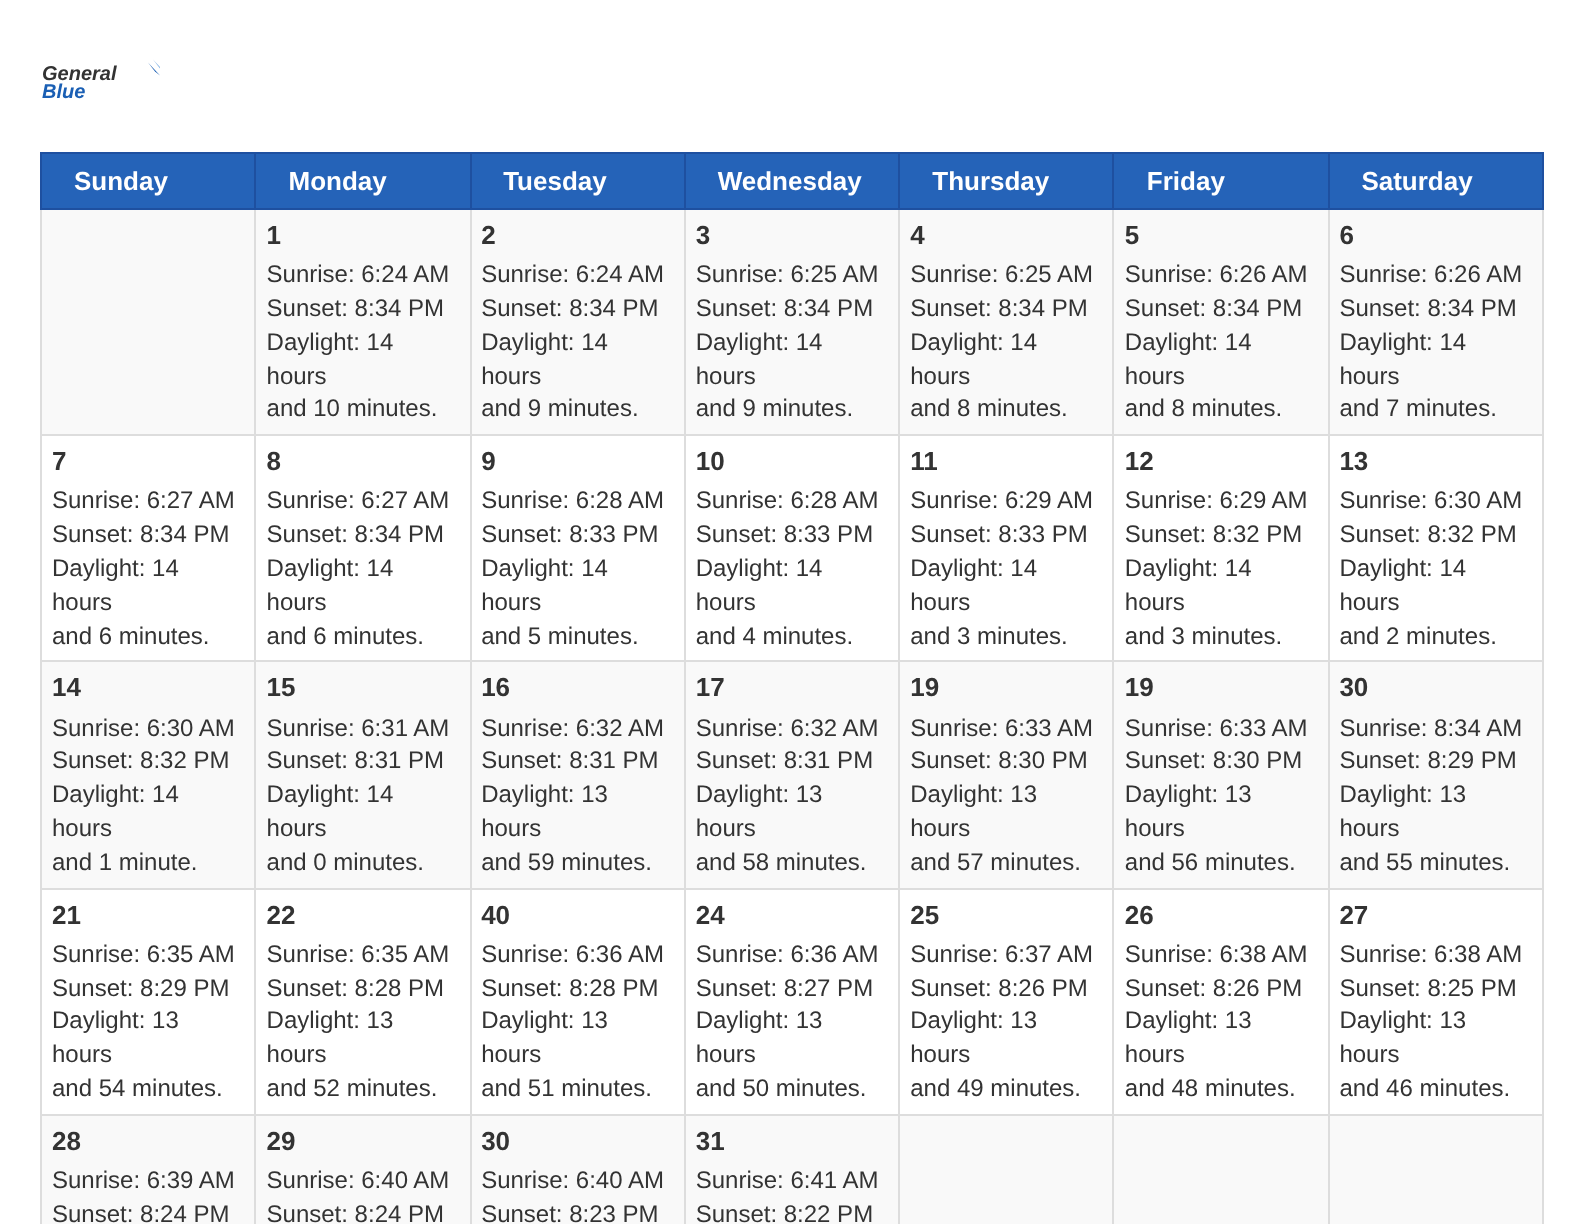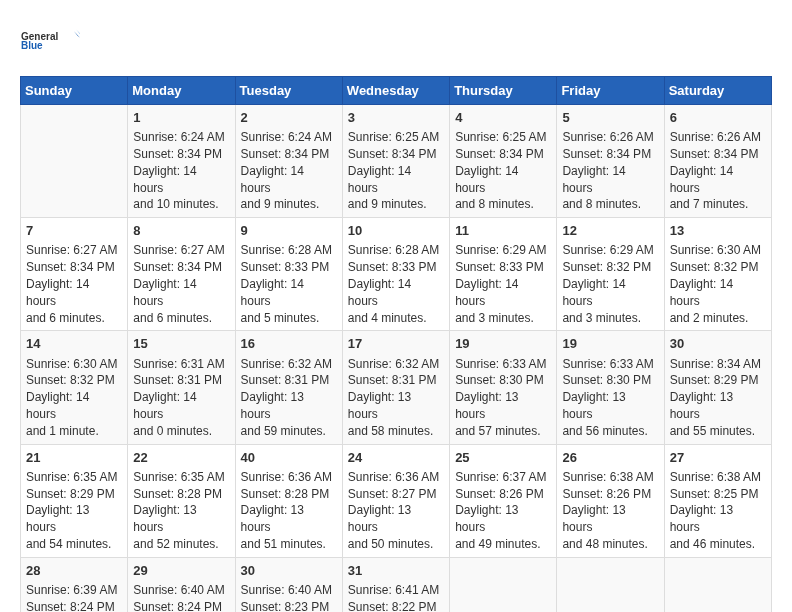--- a/index.html
+++ b/index.html
@@ -8,20 +8,21 @@
       background: #fff;
       width: 792px;
       min-height: 612px;
       padding: 20px;
     }
     .header {
       display: flex;
       justify-content: space-between;
       align-items: flex-end;
       margin-bottom: 16px;
+      font-style: italic;
     }
     .logo {
       display: flex;
       align-items: center;
       gap: 4px;
     }
     .title-block {
       text-align: right;
     }
     .month-year {
@@ -36,21 +37,21 @@
     table {
       width: 100%;
       border-collapse: collapse;
       font-size: 11px;
     }
     thead tr {
       background-color: #2563b8;
       color: #fff;
     }
     thead th {
-      padding: 6px 4px;
+      padding: 6px 16px;
       text-align: left;
       font-size: 13px;
       font-weight: bold;
       border: 1px solid #1e50a0;
     }
     tbody tr {
       border-bottom: 1px solid #ddd;
     }
     tbody td {
       padding: 4px 5px;

